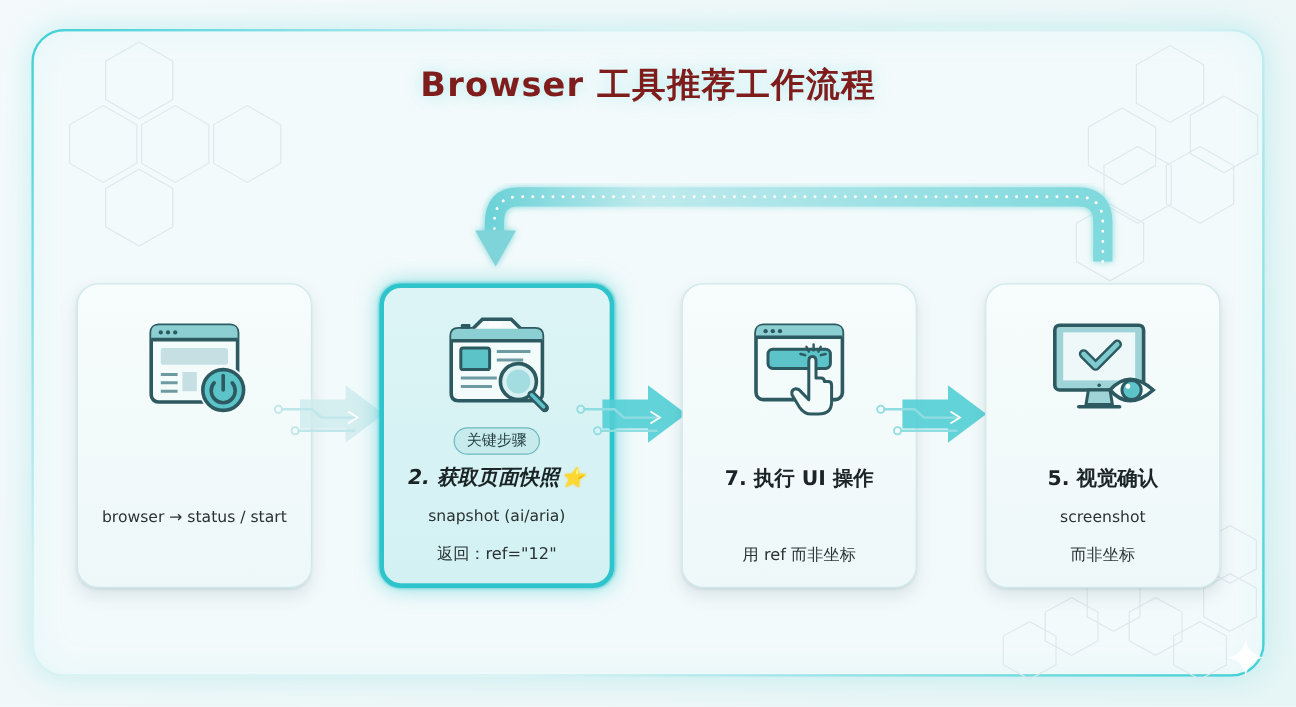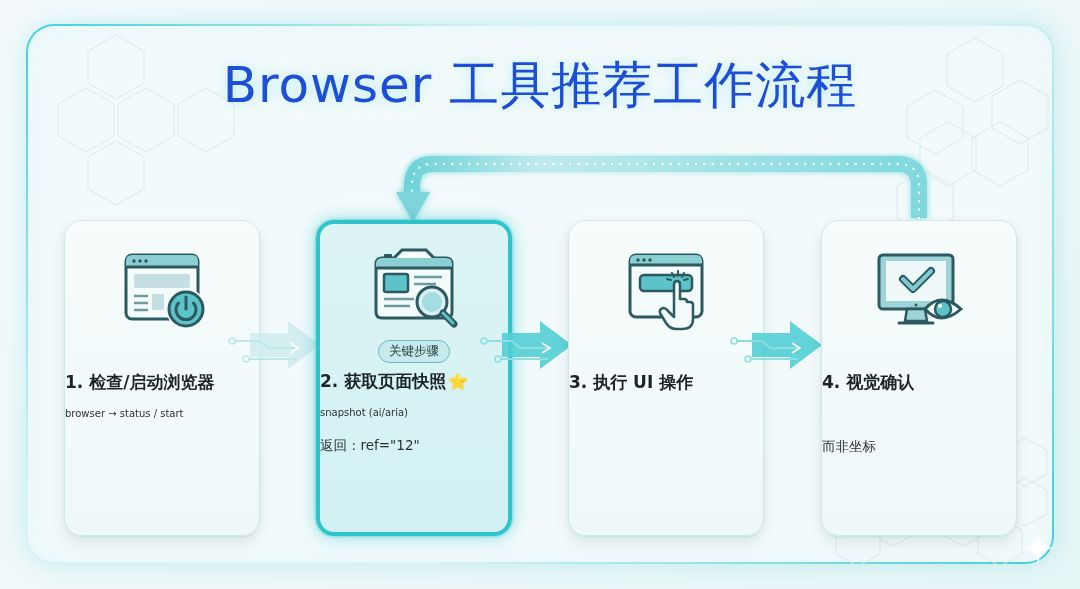--- a/index.html
+++ b/index.html
@@ -20,49 +20,50 @@
       background:
         linear-gradient(#f3fafb, #f3fafb) padding-box,
         linear-gradient(135deg, #3fd0d6 0%, rgba(63,208,214,0.15) 30%, rgba(63,208,214,0.1) 60%, #3fd0d6 100%) border-box;
       box-shadow: 0 0 24px rgba(63,208,214,0.25), inset 0 0 30px rgba(63,208,214,0.08);
     }
     .hexes { position: absolute; inset: 0; pointer-events: none; }
 
     .title {
       position: absolute; left: 0; right: 0; top: 52px;
       text-align: center;
-      font-size: 50px; font-weight: normal; letter-spacing: 1px;
-      color: #1d4ed8;
+      font-size: 28px; font-weight: bold; letter-spacing: 1px;
+      color: #7f1d1d;
       text-shadow: 0 0 14px rgba(63,208,214,0.35);
     }
 
     
     .loop { position: absolute; left: 0; top: 0; width: 1080px; height: 589px; pointer-events: none; }
 
     
     .card {
-      position: absolute; top: 220px; width: 196px; height: 316px;
+      position: absolute; top: 236px; width: 196px; height: 254px;
       background: linear-gradient(180deg, #f7fcfc 0%, #eef8f9 100%);
       border: 1px solid #cfe8ea;
       border-radius: 18px;
       box-shadow: 0 6px 14px rgba(30,70,80,0.12), 0 1px 2px rgba(30,70,80,0.08);
+      text-align: center;
     }
     .card.key {
       background: linear-gradient(180deg, #dcf4f5 0%, #d3f1f3 100%);
       border: 4px solid #2fc4cc;
       box-shadow: 0 0 18px rgba(47,196,204,0.55), 0 0 3px rgba(47,196,204,0.9);
     }
     .card .icon { position: absolute; left: 50%; transform: translateX(-50%); top: 28px; width: 100px; height: 86px; }
     .card .step-title {
       position: absolute; left: 0; right: 0; top: 150px;
       font-size: 17px; font-weight: bold; color: #1b2426;
     }
-    .card .line1 { position: absolute; left: 0; right: 0; top: 187px; font-size: 10px; color: #2a3234; }
+    .card .line1 { position: absolute; left: 0; right: 0; top: 187px; font-size: 13px; color: #2a3234; }
     .card .line2 { position: absolute; left: 0; right: 0; top: 217px; font-size: 13.5px; color: #2a3234; }
-    .card.key .step-title { top: 146px; }
+    .card.key .step-title { top: 146px; font-style: italic; }
     .card.key .line1 { top: 183px; }
     .card.key .line2 { top: 213px; }
 
     .badge {
       position: absolute; left: 50%; transform: translateX(-50%); top: 116px;
       padding: 2px 10px; font-size: 12.5px; color: #1f3a3e;
       background: #c7eaec; border: 1.5px solid #6cb9bf; border-radius: 14px;
     }
     .star { color: #f5b820; text-shadow: 0 0 2px #f9d35a; font-size: 16px; margin-left: 2px; }
 
@@ -133,21 +134,20 @@
       <rect x="22" y="25" width="56" height="14" rx="2" fill="#c5dfe2"></rect>
       <line x1="22" y1="47" x2="36" y2="47" stroke="#6d9ba1" stroke-width="2.5"></line>
       <line x1="22" y1="54" x2="36" y2="54" stroke="#6d9ba1" stroke-width="2.5"></line>
       <line x1="22" y1="61" x2="36" y2="61" stroke="#6d9ba1" stroke-width="2.5"></line>
       <rect x="40" y="45" width="12" height="16" fill="#c5dfe2"></rect>
       <circle cx="74" cy="60" r="20" fill="#f4fbfb"></circle>
       <circle cx="74" cy="60" r="17" fill="#5cc3c9" stroke="#2d5a60" stroke-width="3"></circle>
       <path d="M66.5,54 A10,10 0 1 0 81.5,54" fill="none" stroke="#2d5a60" stroke-width="3" stroke-linecap="round"></path>
       <line x1="74" y1="48" x2="74" y2="60" stroke="#2d5a60" stroke-width="3" stroke-linecap="round"></line>
     </svg>
-    <div class="step-title">1. 检查/启动浏览器</div>
     <div class="line1">browser → status / start</div>
   </div>
 
   <svg class="conn" style="left:220px;" viewBox="0 0 110 60">
     <polygon points="30,18 68,18 68,6 100,30 68,54 68,42 30,42" fill="#cdebed" opacity="0.8"></polygon>
     <polyline points="14,26 40,26 48,33 78,33" fill="none" stroke="#bfe6e9" stroke-width="2"></polyline>
     <circle cx="12" cy="26" r="3" fill="none" stroke="#bfe6e9" stroke-width="1.5"></circle>
     <line x1="28" y1="44" x2="76" y2="44" stroke="#bfe6e9" stroke-width="2"></line>
     <circle cx="26" cy="44" r="3" fill="none" stroke="#bfe6e9" stroke-width="1.5"></circle>
     <polyline points="70,28 78,33 70,38" fill="none" stroke="#ffffff" stroke-width="1.5"></polyline>
@@ -196,21 +196,22 @@
       <rect x="24" y="26" width="52" height="16" rx="4" fill="#5cc3c9" stroke="#2d5a60" stroke-width="2.5"></rect>
       <g stroke="#2d5a60" stroke-width="2" stroke-linecap="round">
         <line x1="56" y1="24" x2="58" y2="28"></line>
           <line x1="62" y1="22" x2="62" y2="27"></line>
           <line x1="68" y1="24" x2="66" y2="28"></line>
           <line x1="51" y1="30" x2="55" y2="31"></line>
           <line x1="72" y1="30" x2="68" y2="31"></line>
       </g>
       <path d="M58,36 Q58,32 61,32 Q64,32 64,36 L64,50 L68,50 Q71,50 71,53 L74,53 Q77,53 77,56 L77,70 Q77,80 66,80 L60,80 Q54,80 50,74 L44,64 Q43,60 47,59 Q50,59 52,62 L58,68 Z" fill="#f4fbfb" stroke="#2d5a60" stroke-width="2.5" stroke-linejoin="round"></path>
     </svg>
-    <div class="step-title">3. 执行 UI 操作</div>
+    <div class="step-title">7. 执行 UI 操作</div>
+    <div class="line2">用 ref 而非坐标</div>
   </div>
 
   <svg class="conn" style="left:722px;" viewBox="0 0 110 60">
     <polygon points="30,18 68,18 68,6 100,30 68,54 68,42 30,42" fill="#52cfd5" opacity="0.9"></polygon>
     <polyline points="14,26 40,26 48,33 78,33" fill="none" stroke="#8fdde1" stroke-width="2"></polyline>
     <circle cx="12" cy="26" r="3" fill="none" stroke="#8fdde1" stroke-width="1.5"></circle>
     <line x1="28" y1="44" x2="76" y2="44" stroke="#8fdde1" stroke-width="2"></line>
     <circle cx="26" cy="44" r="3" fill="none" stroke="#8fdde1" stroke-width="1.5"></circle>
     <polyline points="70,28 78,33 70,38" fill="none" stroke="#ffffff" stroke-width="1.5"></polyline>
   </svg>
@@ -221,17 +222,18 @@
       <rect x="17" y="12" width="60" height="40" fill="#eef8f9"></rect>
       <path d="M34,30 L44,40 L62,22" fill="none" stroke="#2d5a60" stroke-width="8" stroke-linecap="round" stroke-linejoin="round"></path>
       <path d="M34,30 L44,40 L62,22" fill="none" stroke="#7fcbd0" stroke-width="4" stroke-linecap="round" stroke-linejoin="round"></path>
       <circle cx="47" cy="56" r="1.5" fill="#2d5a60"></circle>
       <path d="M38,60 L56,60 L58,72 L36,72 Z" fill="#9ed3d7" stroke="#2d5a60" stroke-width="2.5"></path>
       <line x1="30" y1="74" x2="64" y2="74" stroke="#2d5a60" stroke-width="3" stroke-linecap="round"></line>
       <path d="M56,60 Q72,42 92,60 Q72,78 56,60 Z" fill="#f4fbfb" stroke="#2d5a60" stroke-width="3"></path>
       <circle cx="74" cy="60" r="8" fill="#5cc3c9" stroke="#2d5a60" stroke-width="2.5"></circle>
       <circle cx="71" cy="57" r="2" fill="#ffffff"></circle>
     </svg>
-    <div class="step-title">4. 视觉确认</div>
+    <div class="step-title">5. 视觉确认</div>
+    <div class="line1">screenshot</div>
     <div class="line2">而非坐标</div>
   </div>
 
 </div>
 
 </body></html>

